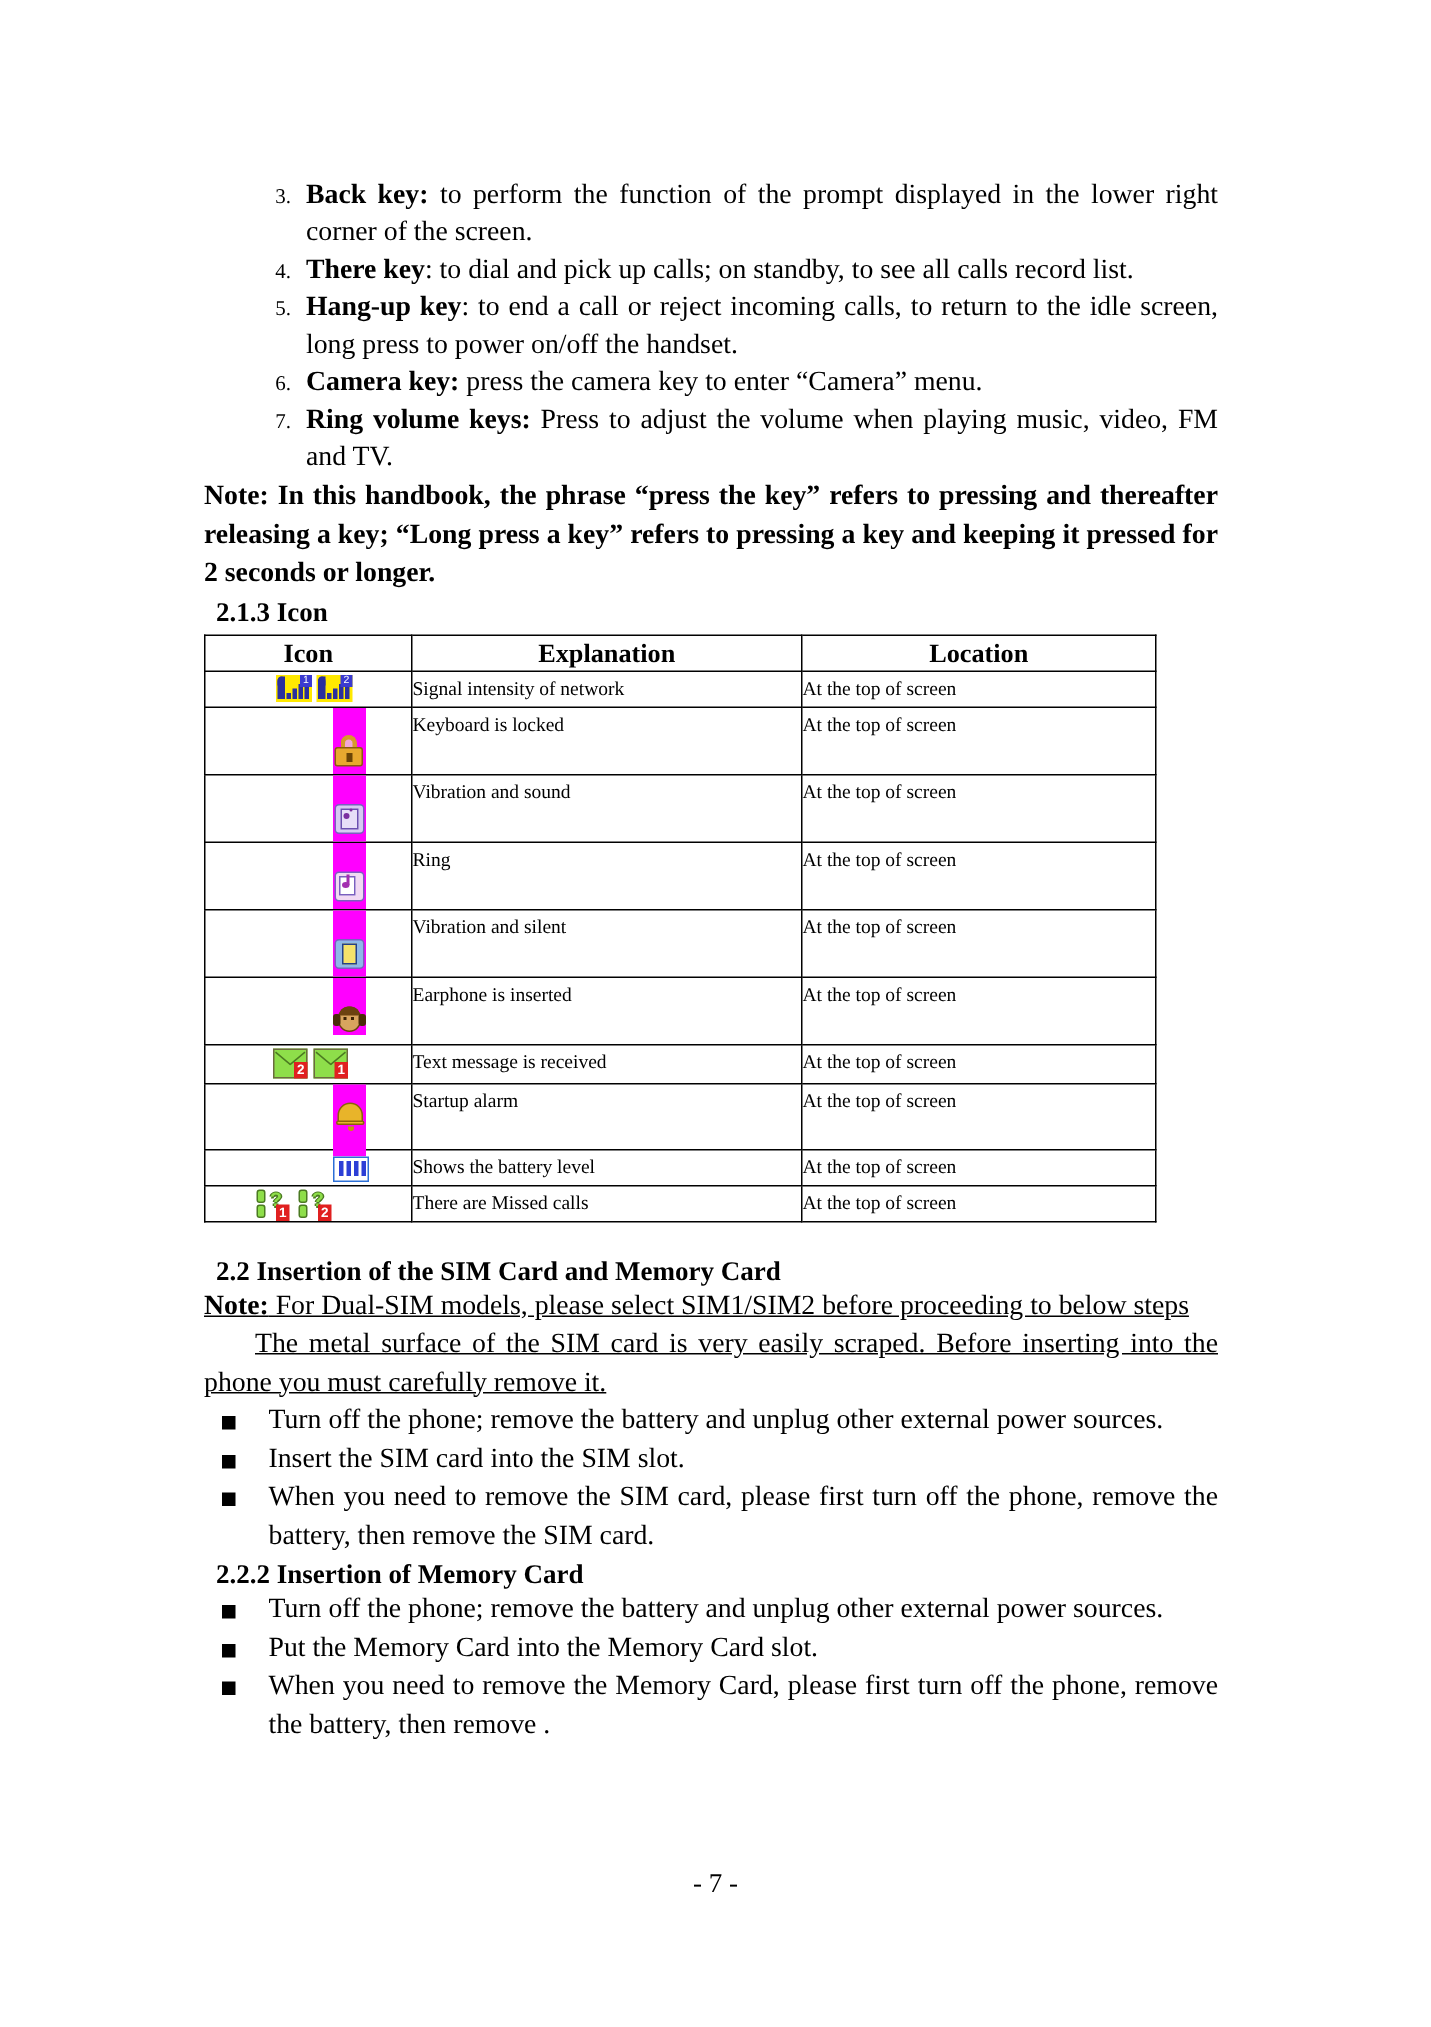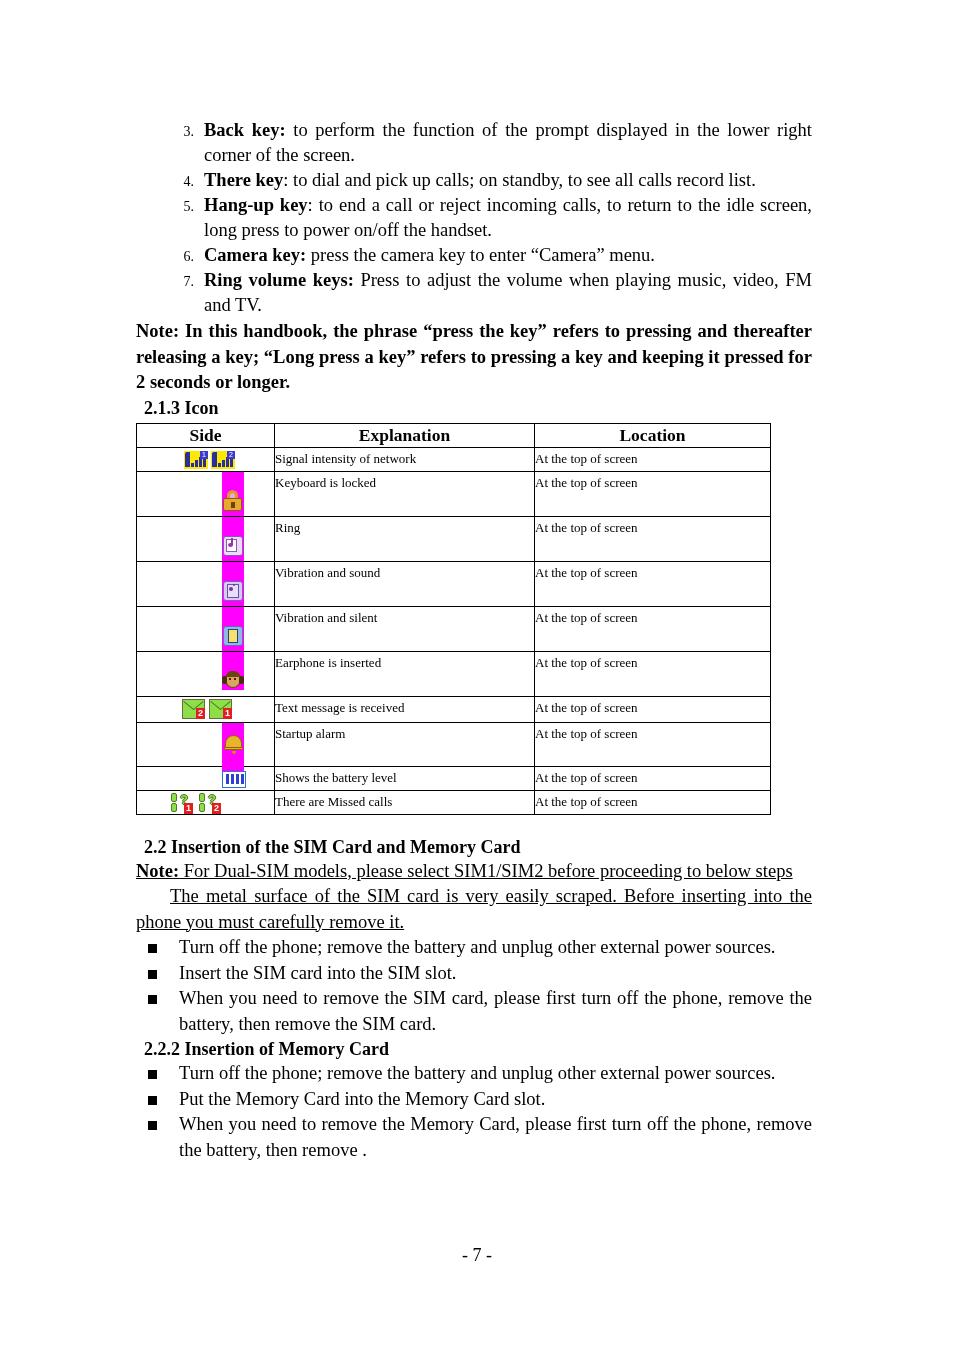--- a/index.html
+++ b/index.html
@@ -479,21 +479,21 @@
     </li>
   </ul>
 
   <p class="note-bold">Note: In this handbook, the phrase “press the key” refers to pressing and thereafter releasing a key; “Long press a key” refers to pressing a key and keeping it pressed for 2 seconds or longer.</p>
 
   <p class="heading">2.1.3 Icon</p>
 
   <table class="icon-table">
     <thead>
       <tr>
-        <th class="col-icon">Side</th>
+        <th class="col-icon">Icon</th>
         <th class="col-expl">Explanation</th>
         <th class="col-loc">Location</th>
       </tr>
     </thead>
     <tbody>
 
       <tr style="height:23px">
         <td class="cell-icon">
           <div class="icon-holder" style="height:23px">
             <span class="icon-wrap" style="left:47px;top:2px">
@@ -519,38 +519,38 @@
         </td>
         <td class="cell-text">Keyboard is locked</td>
         <td class="cell-text">At the top of screen</td>
       </tr>
 
       <tr style="height:44px">
         <td class="cell-icon">
           <div class="icon-holder" style="height:44px">
             <span class="band"></span>
             <span class="icon-wrap" style="left:86px;top:19px">
-              <span class="ringnote"><span class="inner"></span><span class="note"></span></span>
-            </span>
-          </div>
-        </td>
-        <td class="cell-text">Ring</td>
+              <span class="vibnote"><span class="inner"></span><span class="note"></span></span>
+            </span>
+          </div>
+        </td>
+        <td class="cell-text">Vibration and sound</td>
         <td class="cell-text">At the top of screen</td>
       </tr>
 
       <tr style="height:44px">
         <td class="cell-icon">
           <div class="icon-holder" style="height:44px">
             <span class="band"></span>
             <span class="icon-wrap" style="left:86px;top:19px">
-              <span class="vibnote"><span class="inner"></span><span class="note"></span></span>
-            </span>
-          </div>
-        </td>
-        <td class="cell-text">Vibration and sound</td>
+              <span class="ringnote"><span class="inner"></span><span class="note"></span></span>
+            </span>
+          </div>
+        </td>
+        <td class="cell-text">Ring</td>
         <td class="cell-text">At the top of screen</td>
       </tr>
 
       <tr style="height:44px">
         <td class="cell-icon">
           <div class="icon-holder" style="height:44px">
             <span class="band"></span>
             <span class="icon-wrap" style="left:86px;top:19px">
               <span class="vibsil"><span class="inner"></span></span>
             </span>

